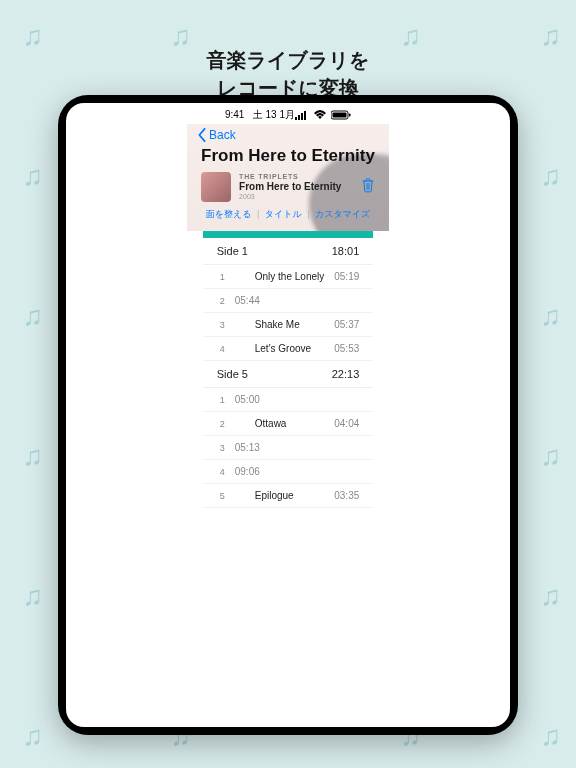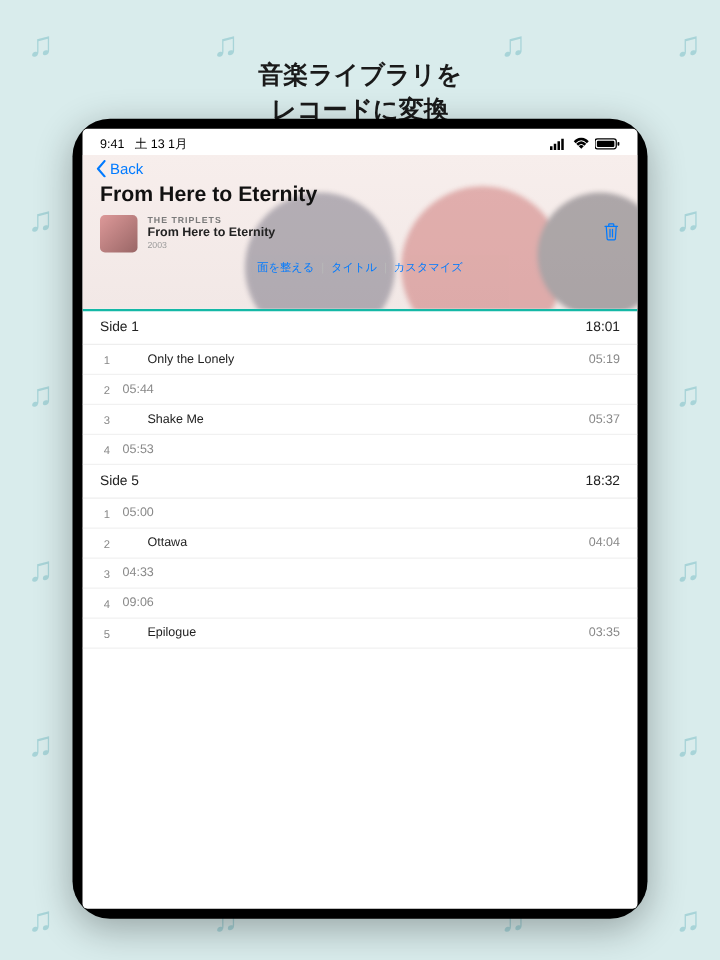--- a/index.html
+++ b/index.html
@@ -42,41 +42,42 @@
     height: 640px;
     background: #000;
     border-radius: 30px;
     padding: 8px;
     box-shadow: 0 8px 30px rgba(0,0,0,.3);
   }
   .screen {
     width: 100%;
     height: 100%;
     background: #fff;
-    border-radius: 4px;
+    border-radius: 18px;
     overflow: hidden;
     position: relative;
     display: flex;
     flex-direction: column;
+    align-items: center;
   }
   .status-bar {
     display: flex;
     justify-content: space-between;
     align-items: center;
     padding: 5px 14px 2px;
     font-size: 10px;
     font-weight: 500;
     color: #000;
   }
   .status-right { display: flex; align-items: center; gap: 4px; }
   .signal, .wifi, .battery { display: inline-flex; align-items: center; }
   .header-area {
     background: linear-gradient(180deg, #f7eeec 0%, #f2e8e6 100%);
     position: relative;
-    padding-bottom: 22px;
+    padding-bottom: 6px;
   }
   .hero-blobs {
     position: absolute;
     inset: 0;
     overflow: hidden;
     opacity: .35;
   }
   .blob { position: absolute; border-radius: 50%; filter: blur(2px); }
   .blob.a { width: 120px; height: 120px; background: #3a3a52; left: 130px; top: 30px; }
   .blob.b { width: 130px; height: 130px; background: #b93a3a; left: 255px; top: 25px; }
@@ -135,21 +136,21 @@
     color: #222;
   }
   .side-header {
     display: flex;
     justify-content: space-between;
     padding: 7px 14px;
     font-size: 11px;
     font-weight: 400;
     border-bottom: 1px solid #eee;
   }
-  .side-header:first-child { border-top: 2px solid #14b8a6; }
+  .side-header:first-child { border-top: 7px solid #14b8a6; }
   .track {
     display: flex;
     align-items: center;
     padding: 6px 14px;
     border-bottom: 1px solid #f1f1f1;
     gap: 10px;
   }
   .track .num { width: 8px; color: #888; font-size: 9px; text-align: right; }
   .track .name { flex: 1; font-size: 10px; color: #222; margin-left: 20px; }
   .track .dur { font-size: 10px; color: #888; }
@@ -266,39 +267,40 @@
         <span class="num">2</span>
         <span class="dur">05:44</span>
       </div>
       <div class="track">
         <span class="num">3</span>
         <span class="name">Shake Me</span>
         <span class="dur">05:37</span>
       </div>
       <div class="track">
         <span class="num">4</span>
+        <span class="name">Let's Groove</span>
         <span class="dur">05:53</span>
       </div>
 
       <div class="side-header">
         <span>Side 5</span>
-        <span>18:32</span>
+        <span>22:13</span>
       </div>
       <div class="track">
         <span class="num">1</span>
         <span class="dur">05:00</span>
       </div>
       <div class="track">
         <span class="num">2</span>
         <span class="name">Ottawa</span>
         <span class="dur">04:04</span>
       </div>
       <div class="track">
         <span class="num">3</span>
-        <span class="dur">04:33</span>
+        <span class="dur">05:13</span>
       </div>
       <div class="track">
         <span class="num">4</span>
         <span class="dur">09:06</span>
       </div>
       <div class="track">
         <span class="num">5</span>
         <span class="name">Epilogue</span>
         <span class="dur">03:35</span>
       </div>

